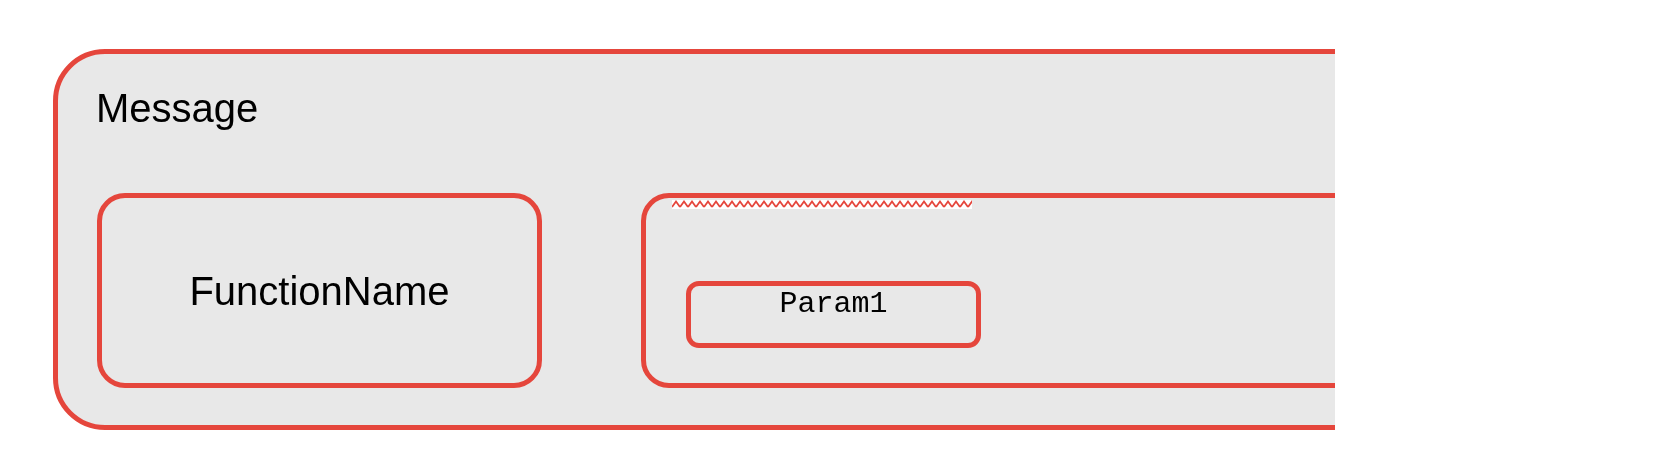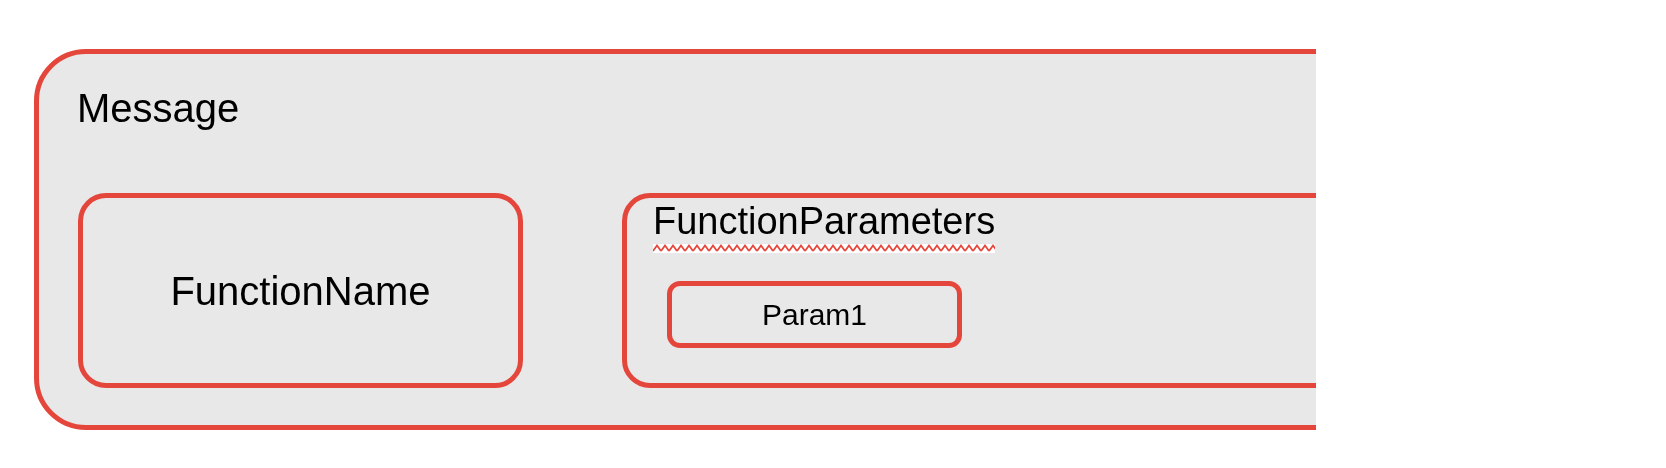--- a/index.html
+++ b/index.html
@@ -14,20 +14,21 @@
     background: var(--canvas-bg);
     font-family: "Liberation Sans", sans-serif;
     color: var(--text);
   }
   .canvas {
     position: relative;
     width: 1316px;
     height: 468px;
     background: var(--canvas-bg);
     overflow: hidden;
+    margin-left: 19px;
   }
   .outer-box {
     position: absolute;
     left: 34px;
     top: 49px;
     width: 1606px;
     height: 381px;
     background: var(--box-fill);
     border: 5px solid var(--accent-red);
     border-radius: 52px;
@@ -88,22 +89,22 @@
   .squiggle-backing { fill: var(--squiggle-backing); }
   .squiggle-zig path { stroke: var(--accent-red); stroke-width: 1.8; fill: none; }
   .param-box {
     position: absolute;
     top: 83px;
     height: 67px;
     border: 5px solid var(--accent-red);
     border-radius: 13px;
     background: var(--box-fill);
     display: flex;
-    align-items: center;
     justify-content: center;
+    font-family: Liberation Mono, monospace;
   }
   .param-label {
     font-size: 30px;
     line-height: 1.2;
     white-space: nowrap;
   }
   .param-box-1 { left: 40px;  width: 295px; }
   .param-box-2 { left: 385px; width: 291px; }
   .param-box-3 { left: 720px; width: 185px; }
 </style>
@@ -116,21 +117,20 @@
 
     <div class="message-label">Message</div>
 
     <div class="function-name-box">
       <span class="function-name-label">FunctionName</span>
     </div>
 
     <div class="function-params-box">
 
       <div class="fp-label-wrap">
-        <span class="fp-label">FunctionParameters</span>
         <svg class="squiggle" height="9" preserveAspectRatio="none" xmlns="http://www.w3.org/2000/svg">
           <defs>
             <pattern id="zigzag" width="8" height="9" patternUnits="userSpaceOnUse" class="squiggle-zig">
               <path d="M0,7 L4,1.5 L8,7"></path>
             </pattern>
           </defs>
           <rect class="squiggle-backing" x="0" y="0" width="100%" height="9"></rect>
           <rect x="0" y="0" width="100%" height="9" fill="url(#zigzag)"></rect>
         </svg>
       </div>

